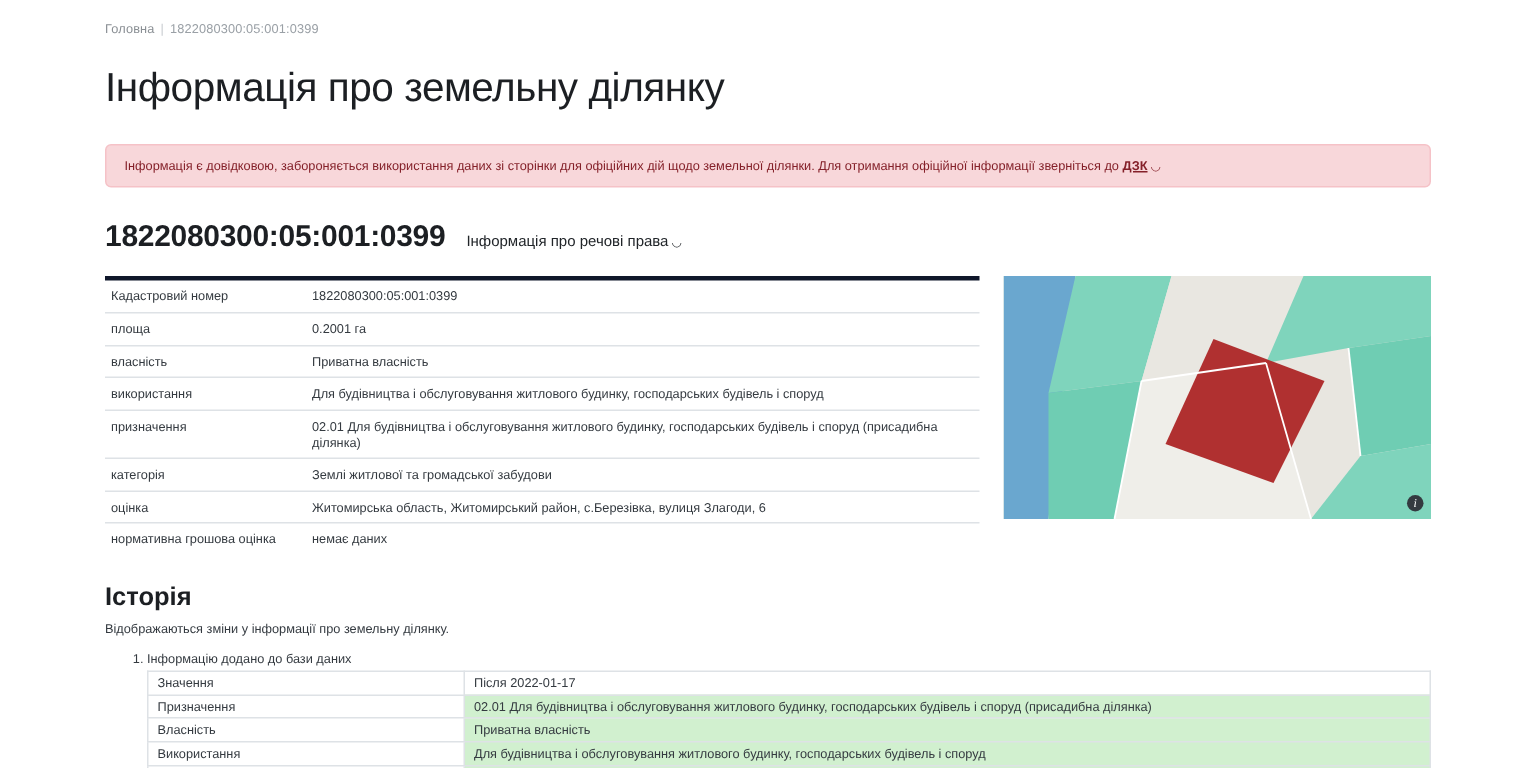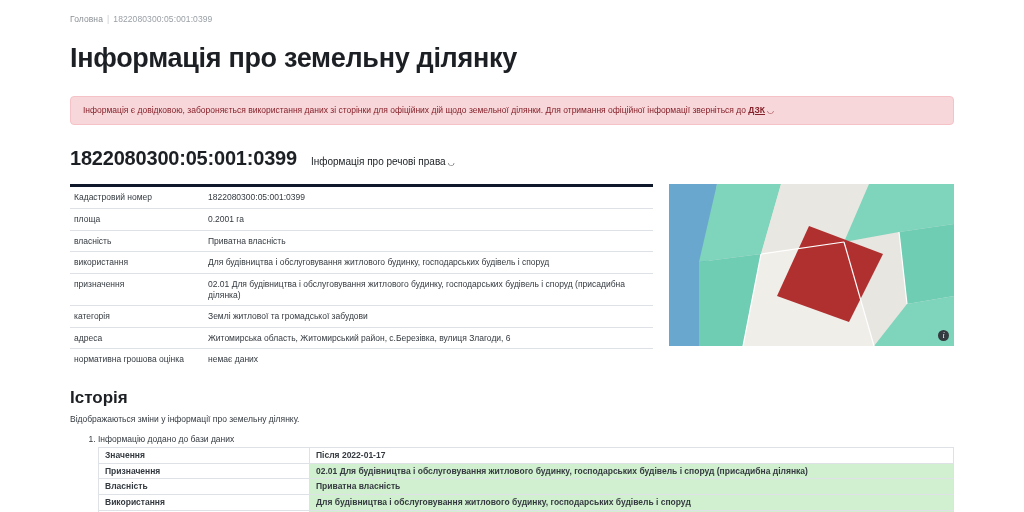--- a/index.html
+++ b/index.html
@@ -34,21 +34,21 @@
   .breadcrumb .sep {
     margin: 0 4px;
     color: #c8ccd0;
   }
   .breadcrumb .current {
     color: #9aa0a6;
   }
   
   h1.page-title {
     font-size: 27px;
-    font-weight: 700;
+    font-weight: 400;
     margin: 0 0 22px 0;
     letter-spacing: -0.3px;
     color: #1c1f23;
   }
   
   .alert {
     background: #f8d7da;
     border: 1px solid #f5c2c7;
     border-radius: 4px;
     color: #842029;
@@ -162,21 +162,20 @@
     width: 100%;
     font-size: 8.5px;
     margin-top: 3px;
     table-layout: fixed;
   }
   .hist-table td {
     border: 1px solid #dee2e6;
     padding: 2px 6px;
     vertical-align: top;
     line-height: 1.25;
-    font-weight: bold;
   }
   .hist-table td.k { width: 198px; color: #343a40; }
   .hist-table td.v { color: #343a40; }
   .hist-table tr.head td { background: #ffffff; }
   .hist-table tr.changed td.v { background: #d1f0cf; }
   .hist-table tr.changed td.k { background: #ffffff; }
 </style>
 </head>
 <body>
 
@@ -219,21 +218,21 @@
         </tr>
         <tr>
           <td class="k">призначення</td>
           <td class="v">02.01 Для будівництва і обслуговування житлового будинку, господарських будівель і споруд (присадибна ділянка)</td>
         </tr>
         <tr>
           <td class="k">категорія</td>
           <td class="v">Землі житлової та громадської забудови</td>
         </tr>
         <tr>
-          <td class="k">адреса</td>
+          <td class="k">оцінка</td>
           <td class="v">Житомирська область, Житомирський район, с.Березівка, вулиця Злагоди, 6</td>
         </tr>
         <tr>
           <td class="k">нормативна грошова оцінка</td>
           <td class="v">немає даних</td>
         </tr>
       </tbody>
     </table>
 
     <div class="map">

